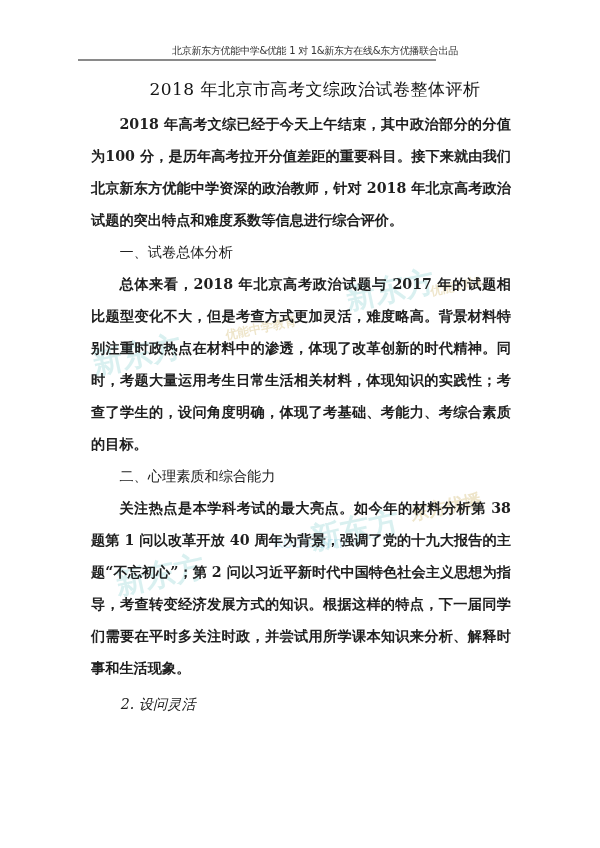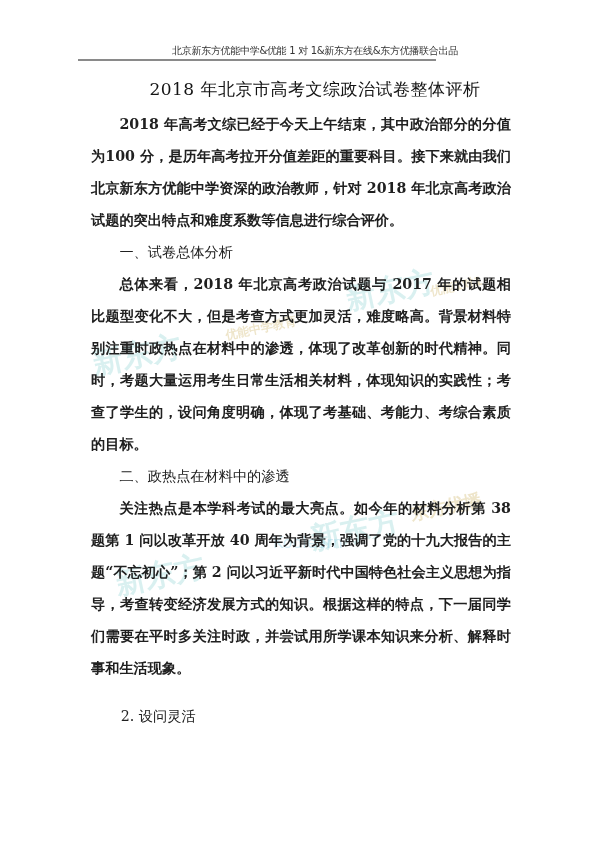--- a/index.html
+++ b/index.html
@@ -70,20 +70,20 @@
   <div class="body">
     <p class="p indent">
       <span>2018 年高考文综已经于今天上午结束，其中政治部分的分值为</span><span>100 分，是历年高考拉开分值差距的重要科目。接下来就由我们北京</span><span>新东方优能中学资深的政治教师，针对 2018 年北京高考政治试题的</span><span>突出特点和难度系数等信息进行综合评价。</span>
     </p>
 
     <p class="h1">一、试卷总体分析</p>
     <p class="p indent">
       <span>总体来看，2018 年北京高考政治试题与 2017 年的试题相比题型</span><span>变化不大，但是考查方式更加灵活，难度略高。背景材料特别注重时</span><span>政热点在材料中的渗透，体现了改革创新的时代精神。同时，考题大</span><span>量运用考生日常生活相关材料，体现知识的实践性；考查了学生的，</span><span>设问角度明确，体现了考基础、考能力、考综合素质的目标。</span>
     </p>
 
-    <p class="h1">二、政热点在材料中的渗透</p>
+    <p class="h1">二、心理素质和综合能力</p>
     <p class="p indent">
       <span>关注热点是本学科考试的最大亮点。如今年的材料分析第 38 题</span><span>第 1 问以改革开放 40 周年为背景，强调了党的十九大报告的主题“不</span><span>忘初心”；第 2 问以习近平新时代中国特色社会主义思想为指导，考</span><span>查转变经济发展方式的知识。根据这样的特点，下一届同学们需要在</span><span>平时多关注时政，并尝试用所学课本知识来分析、解释时事和生活现</span><span>象。</span>
     </p>
 
-    <p class="h2" style="margin-top:16px;">2. 设问灵活</p>
+    <p class="h2" style="margin-top:4px;font-style:italic;">2. 设问灵活</p>
   </div>
 </div>
 
 </body></html>

